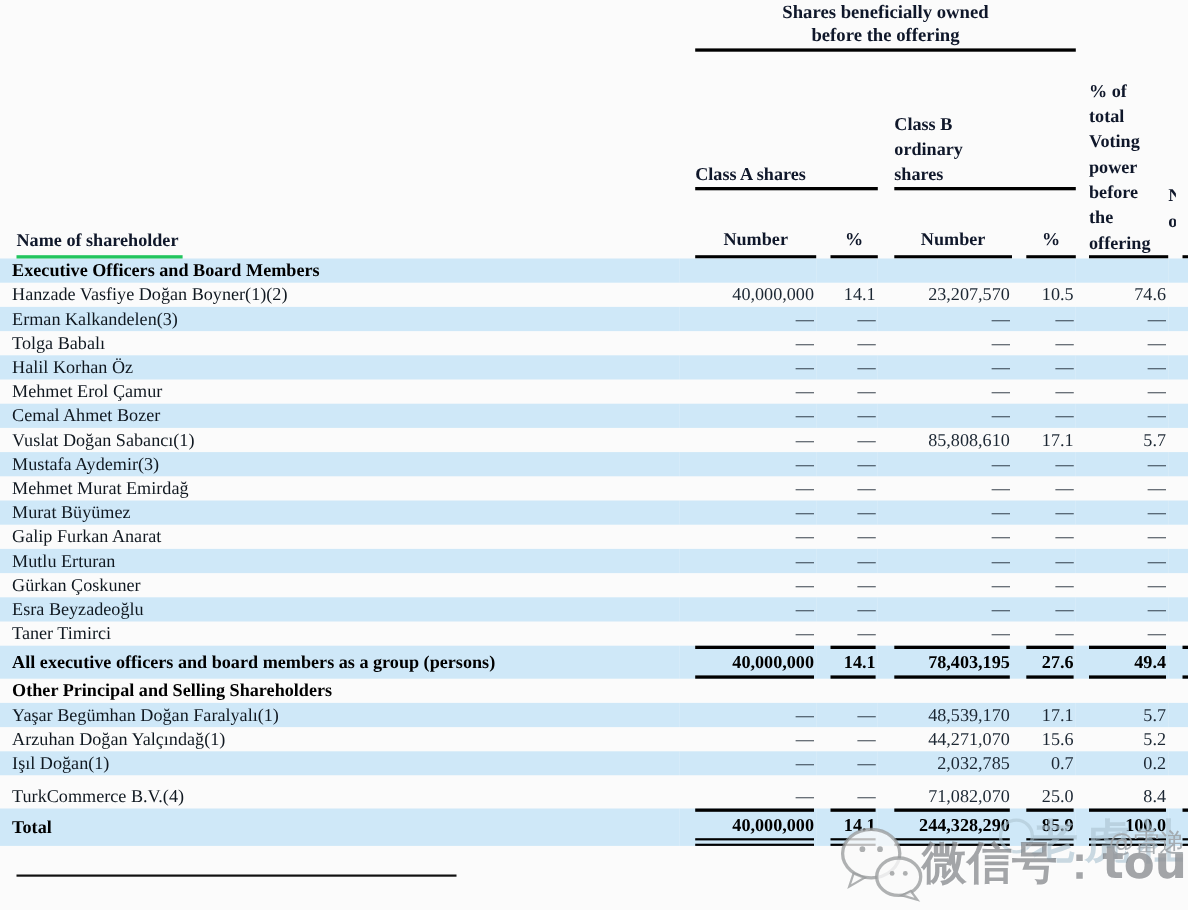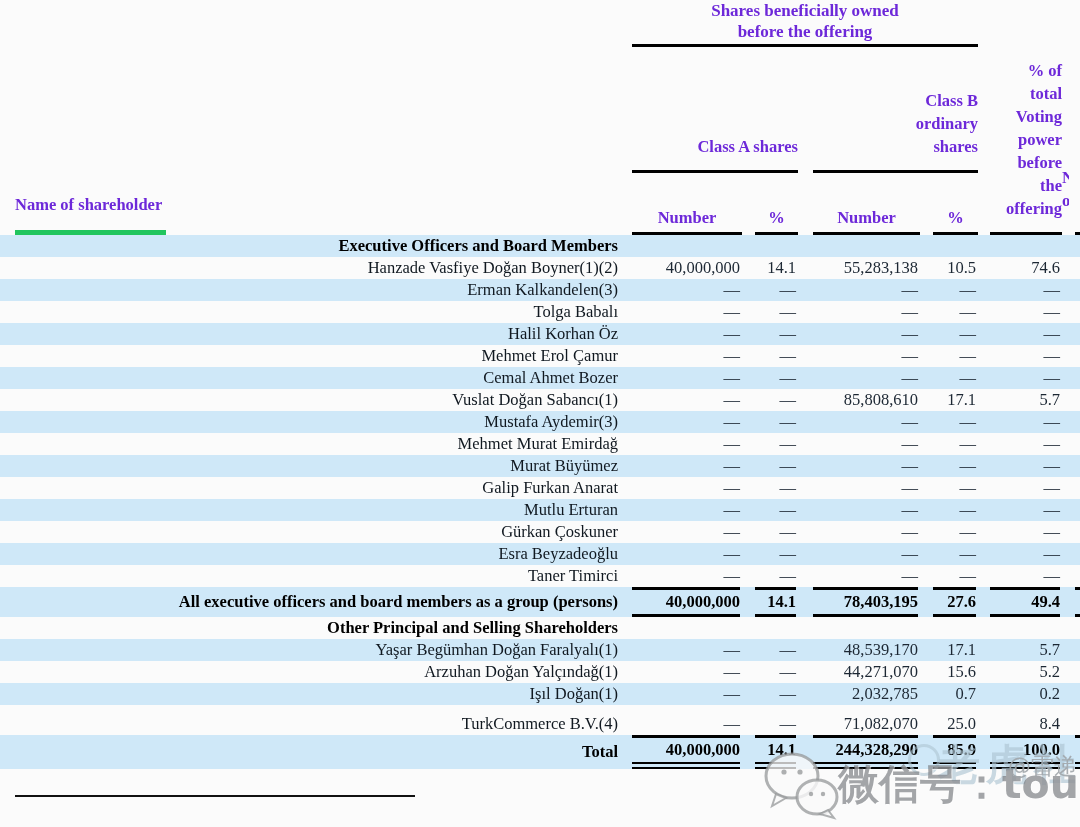--- a/index.html
+++ b/index.html
@@ -21,32 +21,32 @@
   .c-apct .u,.c-apct .line{margin-left:13px;}
   .c-bnum .u,.c-bnum .line{margin-left:15px;font-family:Liberation Serif, serif;}
   .c-bpct .u,.c-bpct .line{margin-left:13px;}
   .c-vote .u,.c-vote .line{margin-left:12px;}
   .c-sliver .u,.c-sliver .line{margin-left:13px;}
   .spanner .u{margin-left:14px;}
   
   tr.h1{height:46px;}
   tr.h2{height:126px;}
   tr.h3{height:62px;}
-  .hdr td{vertical-align:bottom;font-weight:bold;color:#6d28d9;}
+  .hdr td{vertical-align:bottom;font-weight:bold;color:#0f172a;}
   .spanner .u{text-align:center;line-height:21px;white-space:pre-line;padding-bottom:2px;font-size:17px;}
-  .grp-hdr{text-align:right;line-height:23px;white-space:pre-line;padding-bottom:12px;}
-  .name-u{display:inline-block;border-bottom:5px solid #22c55e;margin-left:15px;padding:0 4px 15px 0;margin-top:26px;}
+  .grp-hdr{text-align:left;line-height:23px;white-space:pre-line;padding-bottom:0;}
+  .name-u{display:inline-block;border-bottom:3px solid #22c55e;margin-left:15px;padding:0 4px 3px 0;margin-top:26px;}
   .sub{text-align:center;padding-bottom:4px;}
   .edge{width:7px;overflow:hidden;line-height:23px;white-space:pre-line;margin-bottom:20px;font-weight:bold;}
   
   tbody tr{height:22px;}
   tbody td{vertical-align:middle;line-height:20px;}
   tr.stripe{background:var(--stripe,#cfe8f8);}
   tr.spacer{height:8px;background:#fbfbfb;}
-  .c-name{padding-left:11px;text-align:right;}
+  .c-name{padding-left:11px;text-align:left;}
   .num{text-align:right;padding-right:2px;color:#1c2733;}
   tr.section td,tr.group_total td,tr.total td{font-weight:bold;color:#000;}
   tr.group_total{height:16px;}
   tr.total{height:34px;}
   .line{display:block;border-top:3px solid #000;border-bottom:3px solid #000;line-height:24px;min-height:24px;}
   .line.dbl{border-bottom:7px double #000;}
   
   .footnote-rule{position:absolute;left:15px;top:795px;width:400px;height:2px;background:#111;}
   
   .wm{position:absolute;pointer-events:none;font-family:"DejaVu Sans","Liberation Sans",sans-serif;}
@@ -129,21 +129,21 @@
           <td class="num c-apct"></td>
           <td class="num c-bnum"></td>
           <td class="num c-bpct"></td>
           <td class="num c-vote"></td>
           <td class="c-sliver"></td>
         </tr>
         <tr class="data">
           <td class="c-name">Hanzade Vasfiye Doğan Boyner(1)(2)</td>
           <td class="num c-anum">40,000,000</td>
           <td class="num c-apct">14.1</td>
-          <td class="num c-bnum">55,283,138</td>
+          <td class="num c-bnum">23,207,570</td>
           <td class="num c-bpct">10.5</td>
           <td class="num c-vote">74.6</td>
           <td class="c-sliver"></td>
         </tr>
         <tr class="data stripe">
           <td class="c-name">Erman Kalkandelen(3)</td>
           <td class="num c-anum">—</td>
           <td class="num c-apct">—</td>
           <td class="num c-bnum">—</td>
           <td class="num c-bpct">—</td>

